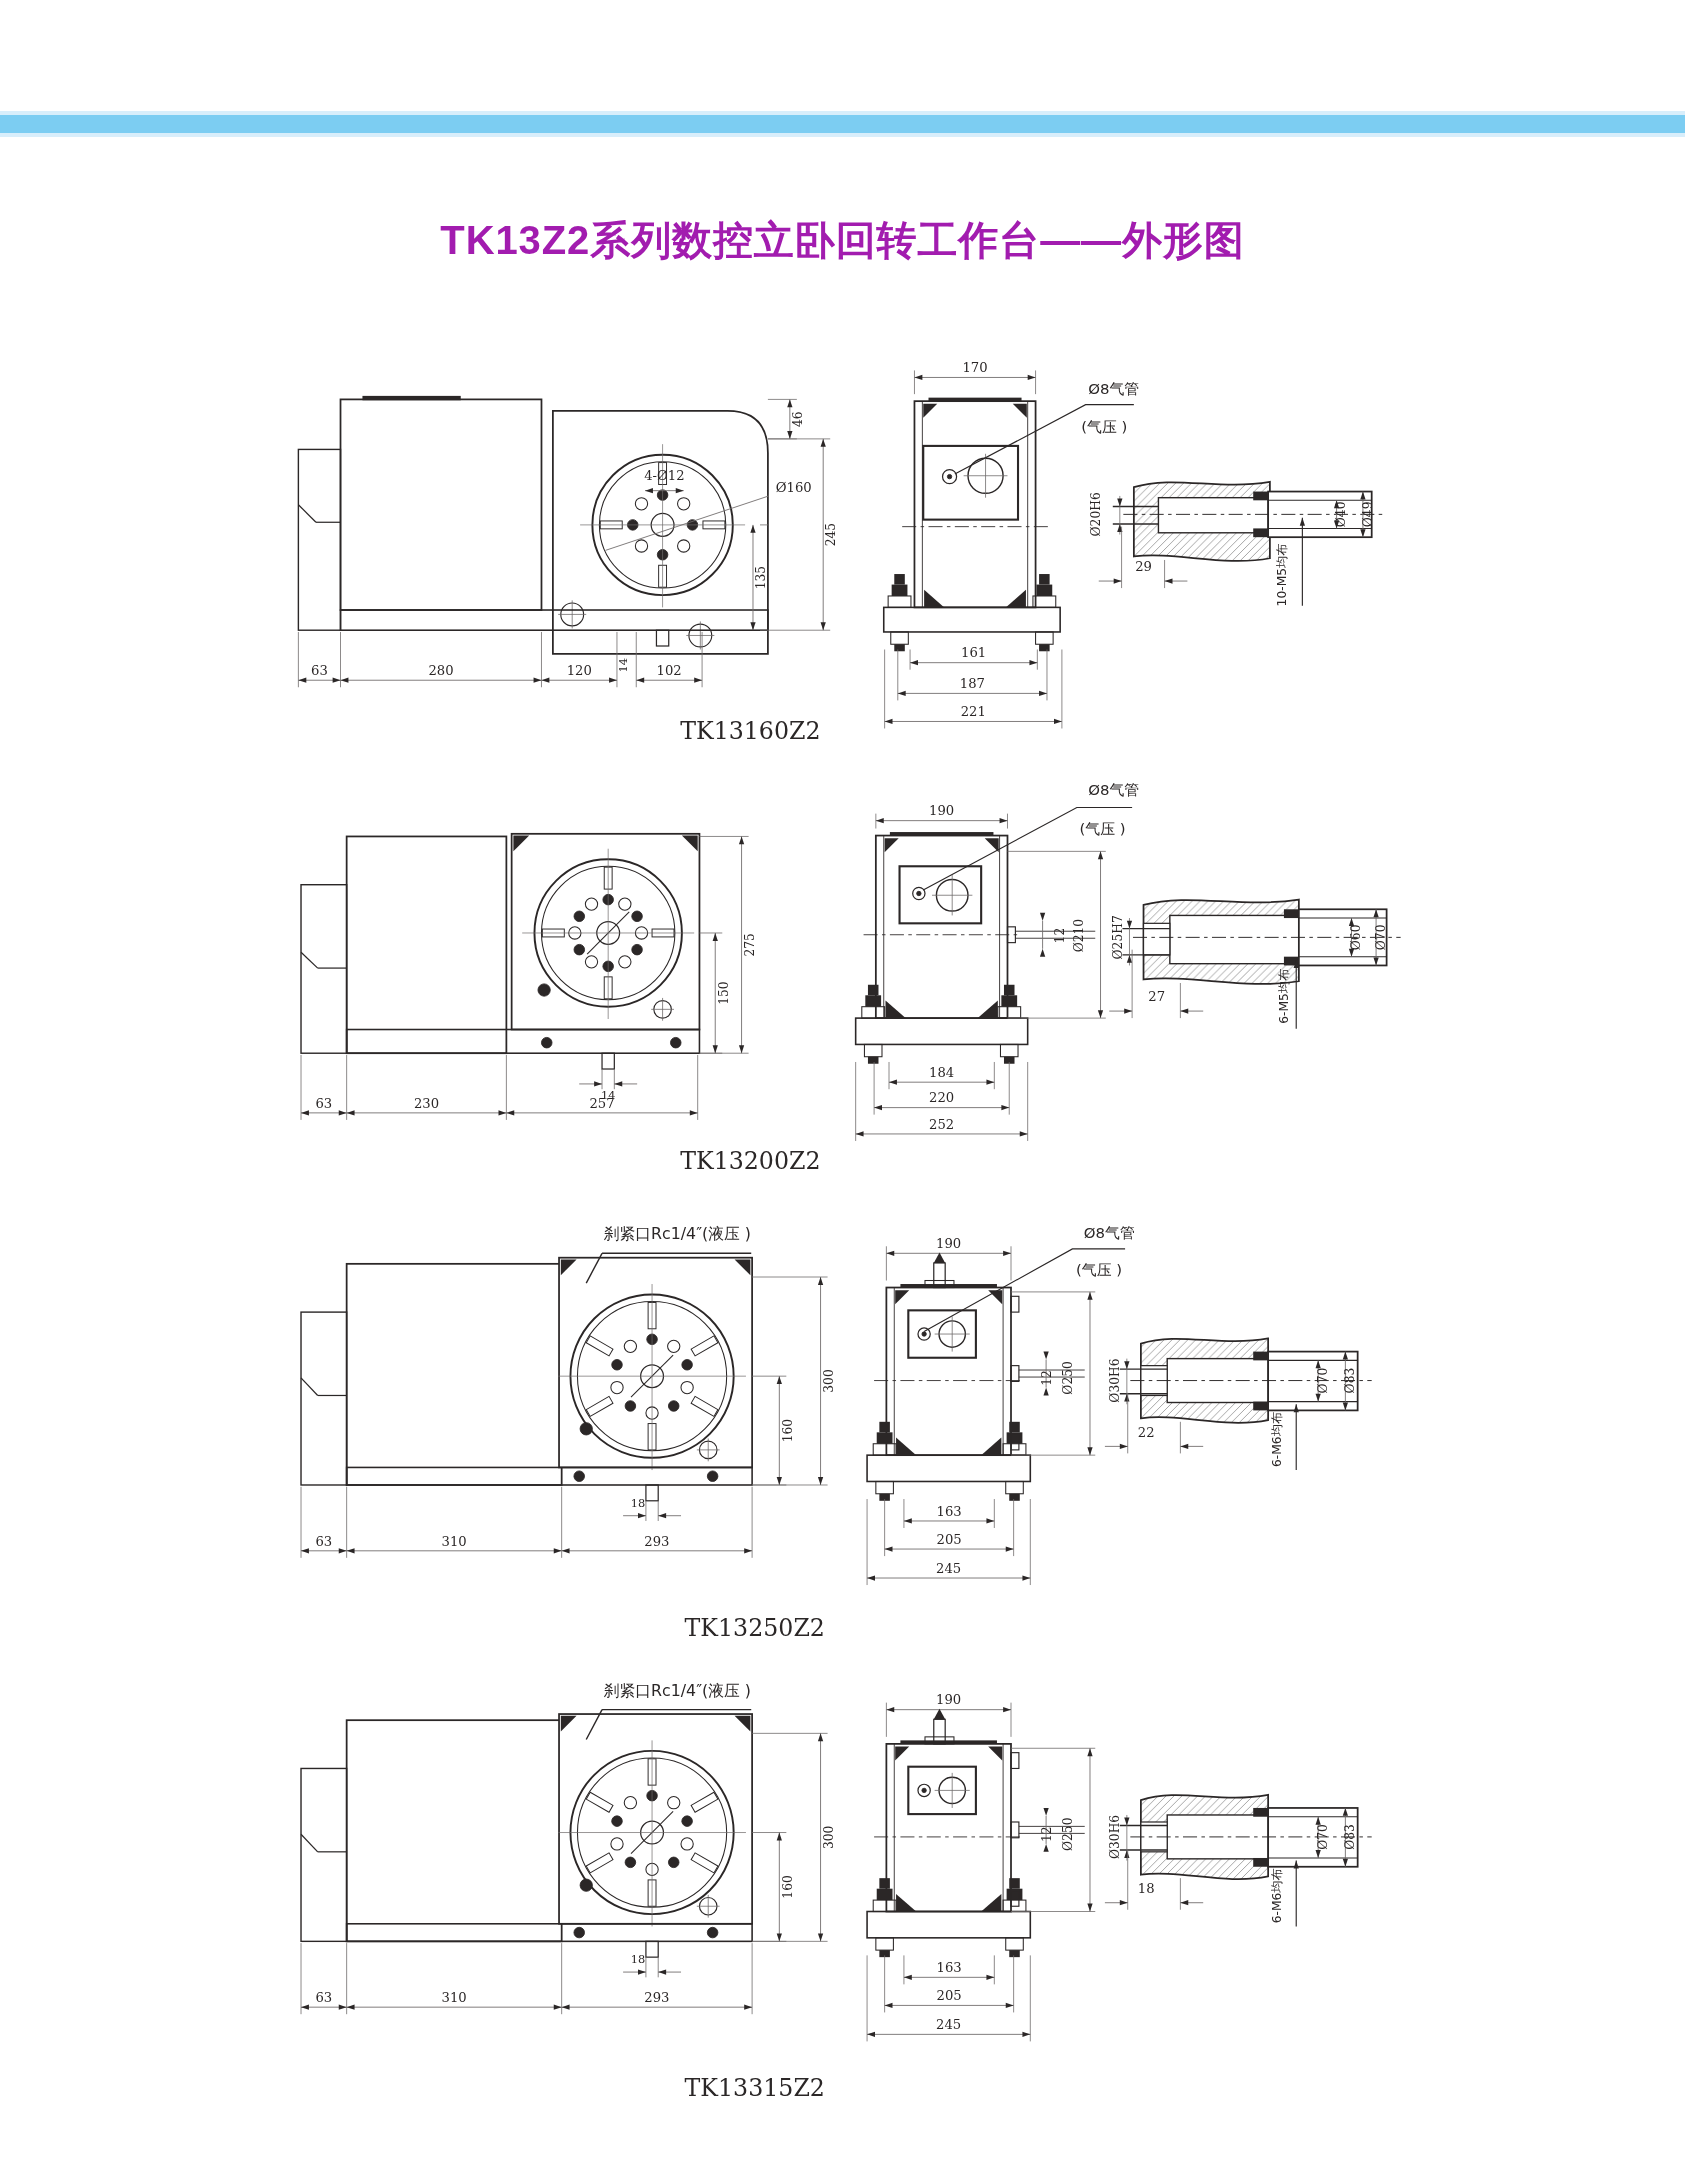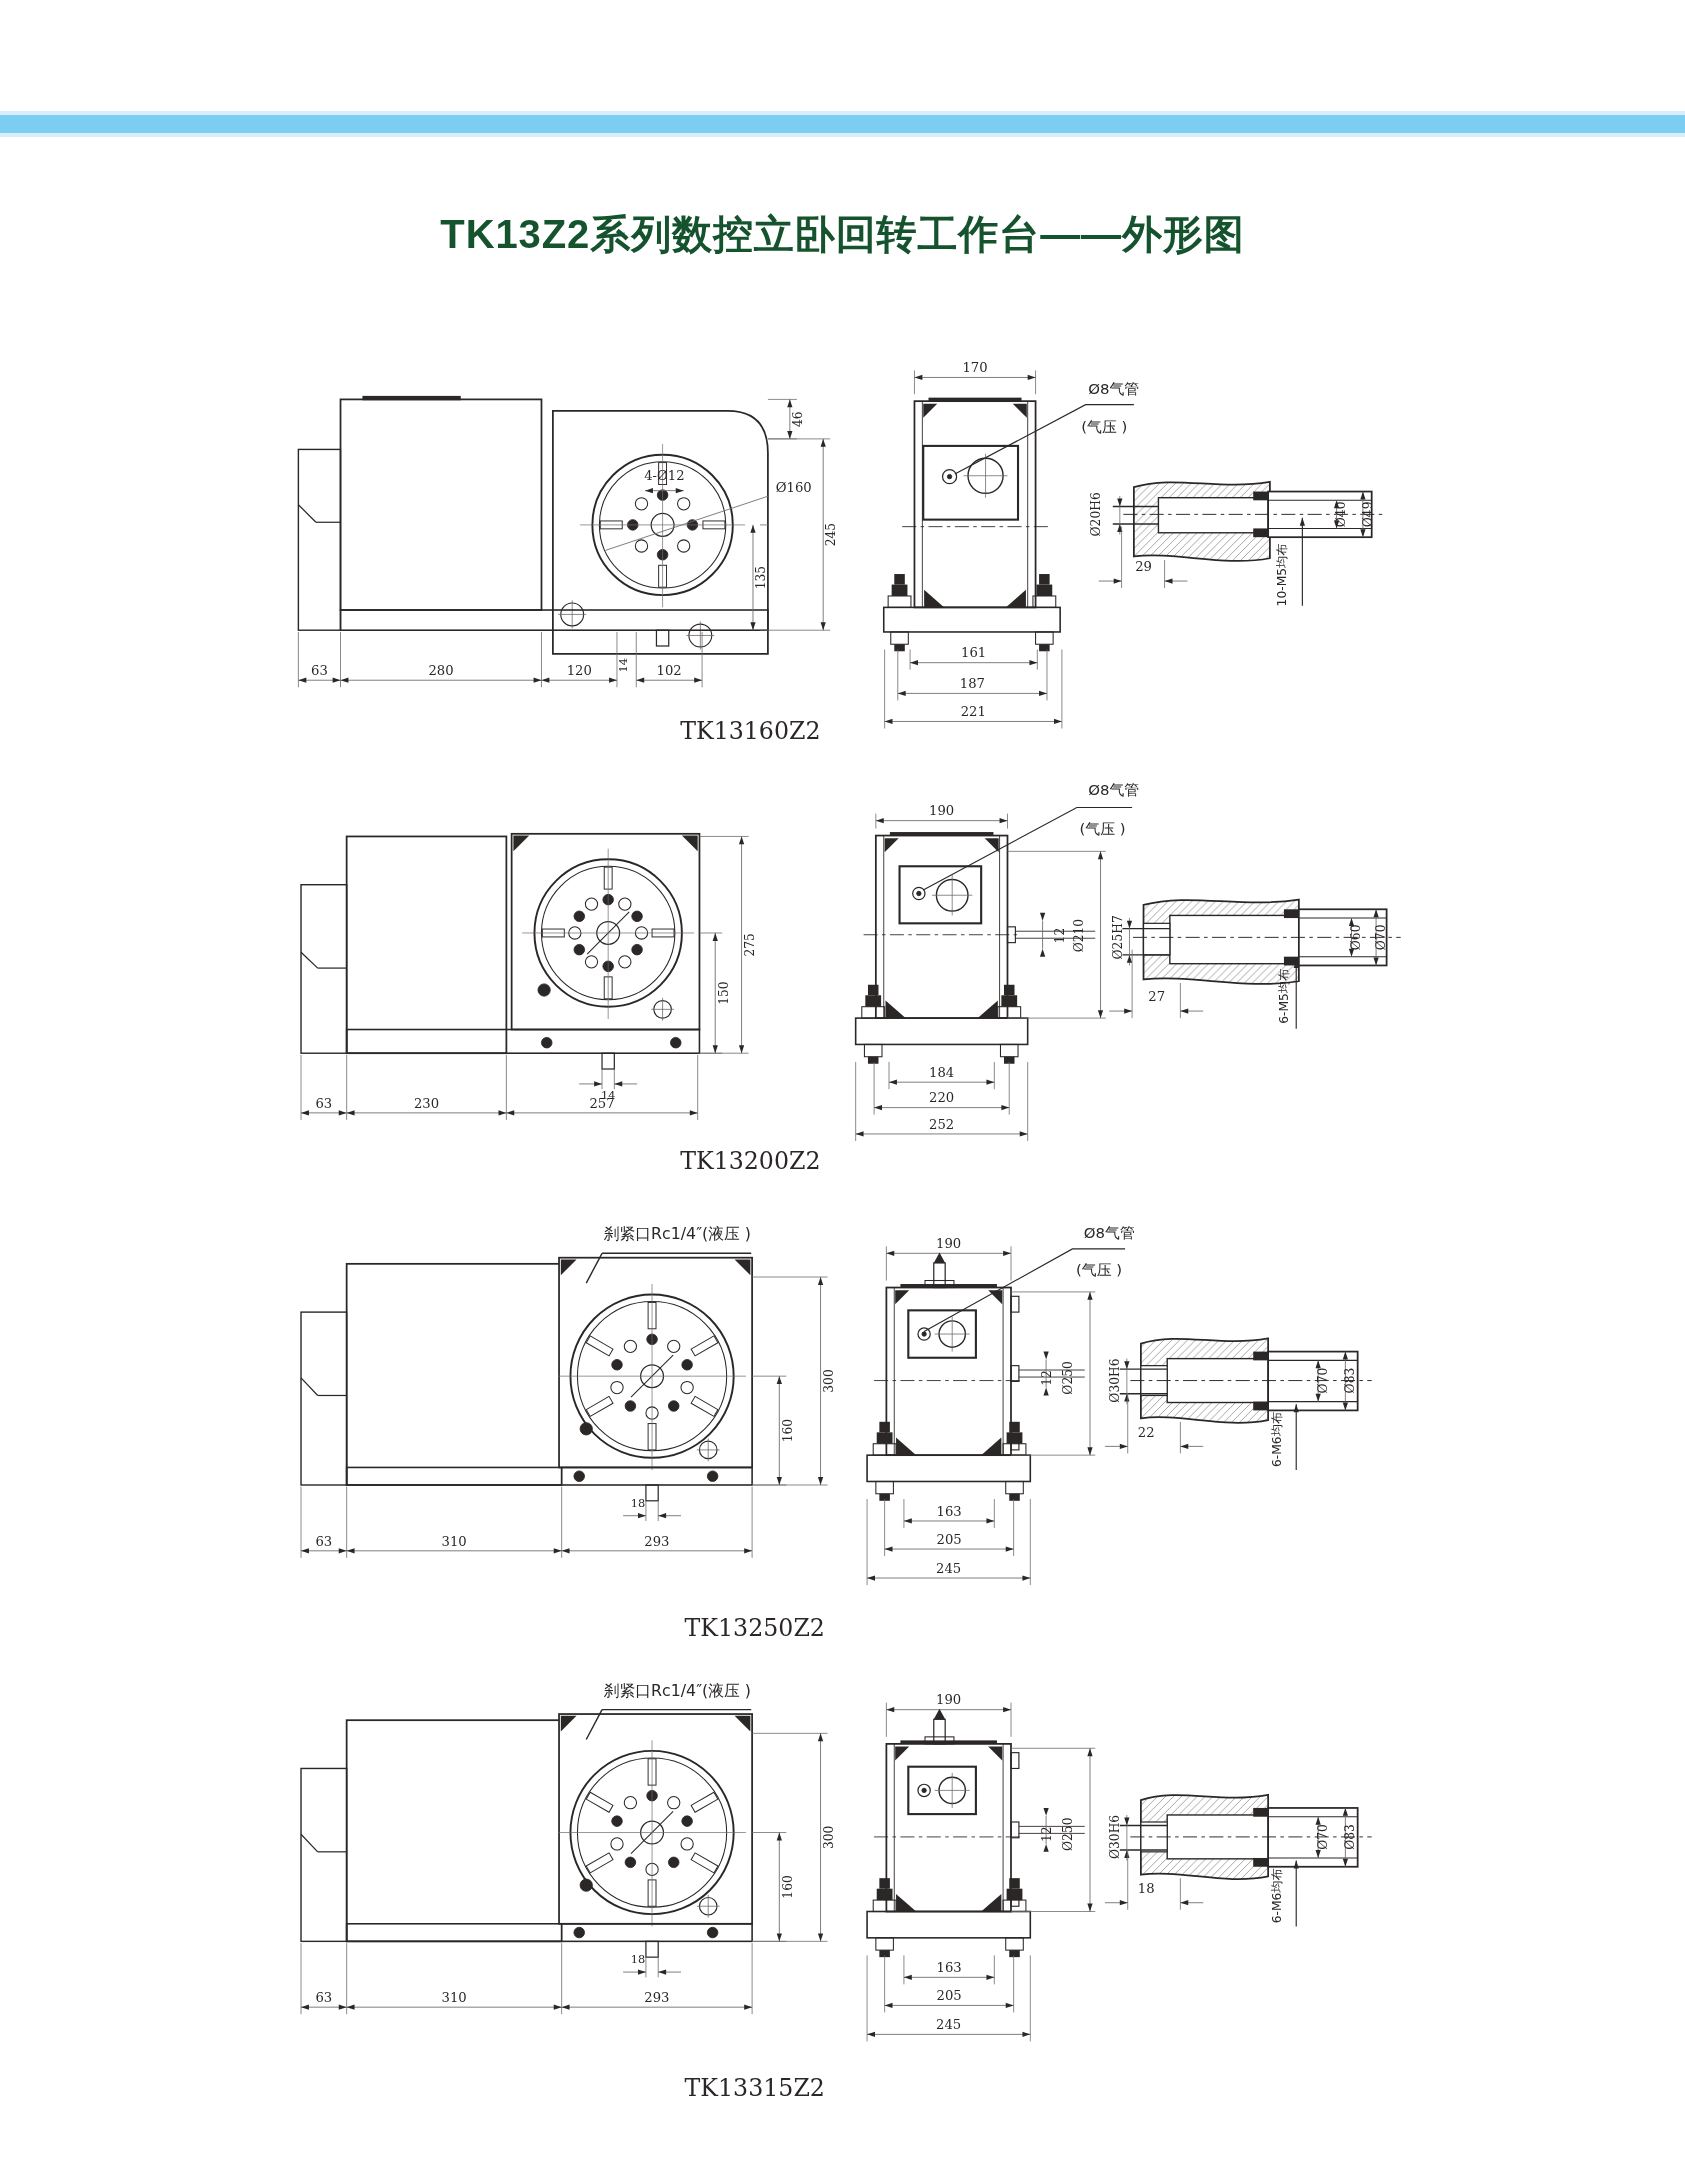--- a/index.html
+++ b/index.html
@@ -10,21 +10,21 @@
      font-family:"Liberation Sans",sans-serif;font-weight:700;font-size:40px;letter-spacing:0.9px;}
   svg text{font-family:"DejaVu Serif",serif;}
   svg text.cjk{font-family:"DejaVu Sans",sans-serif;}
 </style>
 </head>
 <body>
 
 <div id="page">
   <div class="stripe-outer" style="top: 111px; height: 26px; background: rgb(216, 238, 251);" id="stripe-edge"></div>
   <div class="stripe-outer" style="top: 115px; height: 17.6px; background: rgb(124, 205, 242);" id="stripe-main"></div>
-  <div id="page-title" style="color: #14532d;">TK13Z2系列数控立卧回转工作台——外形图</div>
+  <div id="page-title" style="color: #a21caf; margin-top: 6px;">TK13Z2系列数控立卧回转工作台——外形图</div>
   <svg id="cv" width="1685" height="2174" viewBox="0 0 1920 2477" style="position:absolute;left:0;top:0;">
     <defs>
       <pattern id="hatch" patternUnits="userSpaceOnUse" width="9" height="9">
         <path d="M0,9 L9,0" stroke="#9a9a9a" stroke-width="1" fill="none"></path>
       </pattern>
     </defs>
   <g>
         <g>
           <rect x="340" y="512" width="48" height="206" fill="none" stroke="#2b2727" stroke-width="1.6"></rect>
           <line x1="340" y1="575" x2="360" y2="595" stroke="#2b2727" stroke-width="1.4"></line>

